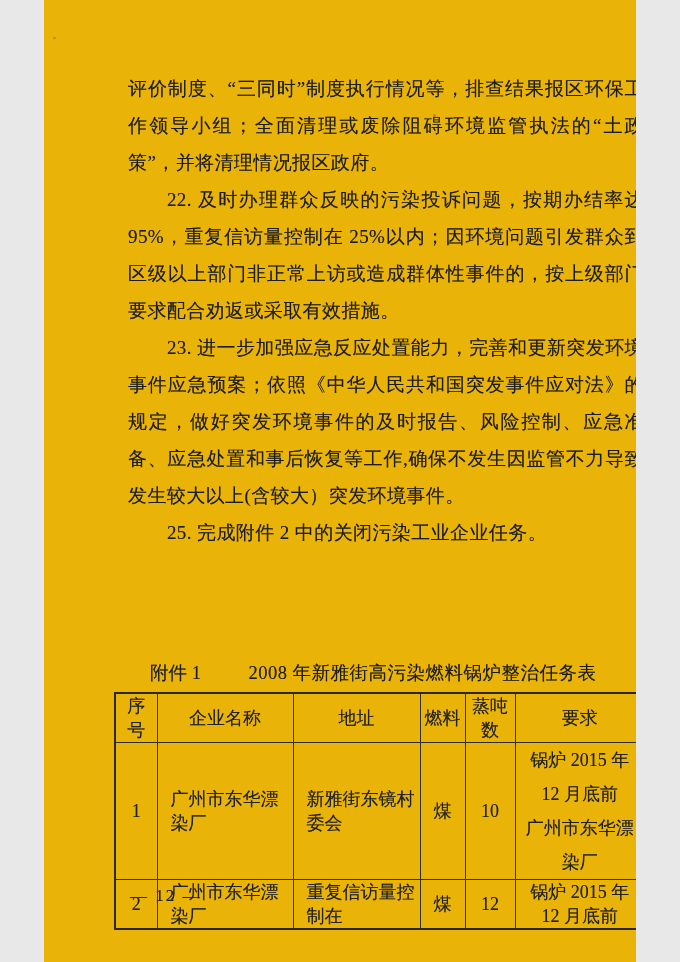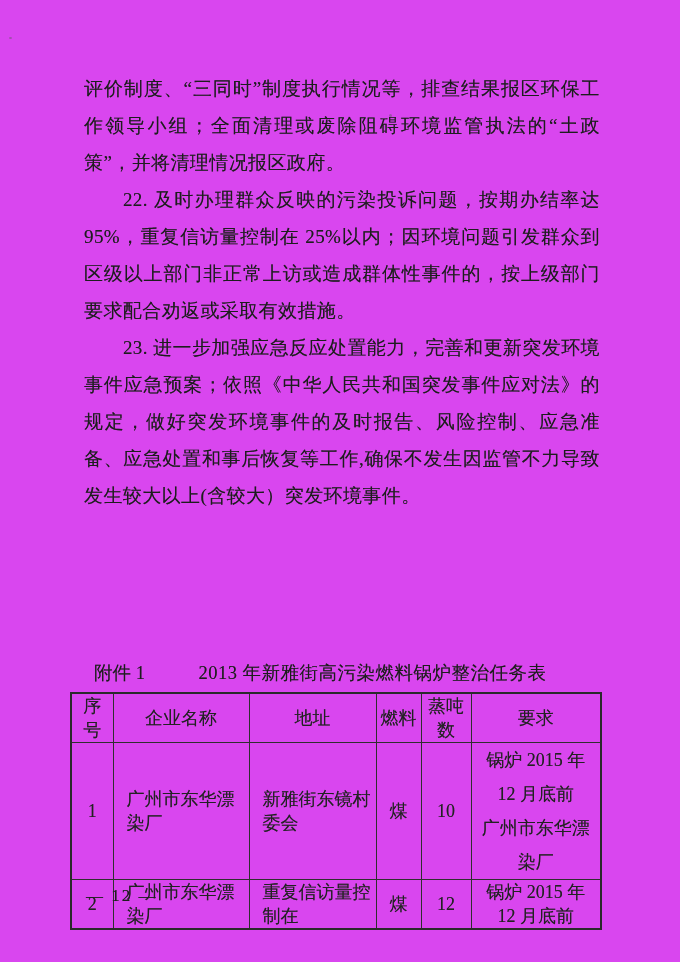--- a/index.html
+++ b/index.html
@@ -2,24 +2,24 @@
 <html><head>
 <meta charset="utf-8">
 <style>
   html, body {
     margin: 0;
     padding: 0;
     background: #e8e8e8;
   }
   .page {
     position: relative;
-    width: 680px;
+    width: 592px;
     height: 962px;
     margin: 0 auto;
-    background: #d946ef;
+    background: #eab308;
     overflow: hidden;
     font-family: "Liberation Serif", "DejaVu Serif", serif;
     color: #1d1d1d;
   }
   
   .page * { text-shadow: 0 0 0.6px rgba(40,40,40,0.55); }
 
   .body-text {
     position: absolute;
     left: 84px;
@@ -37,21 +37,21 @@
     position: absolute;
     left: 84px;
     top: 657px;
     width: 516px;
     height: 30px;
     display: flex;
     align-items: center;
     font-size: 18.5px;
   }
   .attachment-label {
-    margin-left: 10px;
+    margin-left: 22px;
     white-space: nowrap;
     font-family: Liberation Serif, serif;
   }
   .attachment-title {
     flex: 1;
     text-align: center;
     white-space: nowrap;
     letter-spacing: 0.5px;
   }
 
@@ -112,25 +112,26 @@
 <div class="page">
 
   <span class="scan-speck speck-1"></span>
   <span class="scan-speck speck-2"></span>
   <span class="scan-speck speck-3"></span>
 
   <div class="body-text">
     <p class="para">评价制度、“三同时”制度执行情况等，排查结果报区环保工作领导小组；全面清理或废除阻碍环境监管执法的“土政策”，并将清理情况报区政府。</p>
     <p class="para indent">22. 及时办理群众反映的污染投诉问题，按期办结率达 95%，重复信访量控制在 25%以内；因环境问题引发群众到区级以上部门非正常上访或造成群体性事件的，按上级部门要求配合劝返或采取有效措施。</p>
     <p class="para indent">23. 进一步加强应急反应处置能力，完善和更新突发环境事件应急预案；依照《中华人民共和国突发事件应对法》的规定，做好突发环境事件的及时报告、风险控制、应急准备、应急处置和事后恢复等工作,确保不发生因监管不力导致发生较大以上(含较大）突发环境事件。</p>
+    <p class="para indent">25. 完成附件 2 中的关闭污染工业企业任务。</p>
   </div>
 
   <div class="attachment-row">
     <span class="attachment-label">附件 1</span>
-    <span class="attachment-title">2013 年新雅街高污染燃料锅炉整治任务表</span>
+    <span class="attachment-title">2008 年新雅街高污染燃料锅炉整治任务表</span>
   </div>
 
   <table class="boiler-table">
     <colgroup>
       <col class="col-seq">
         <col class="col-company">
         <col class="col-address">
       <col class="col-fuel">
         <col class="col-tons">
         <col class="col-req">

